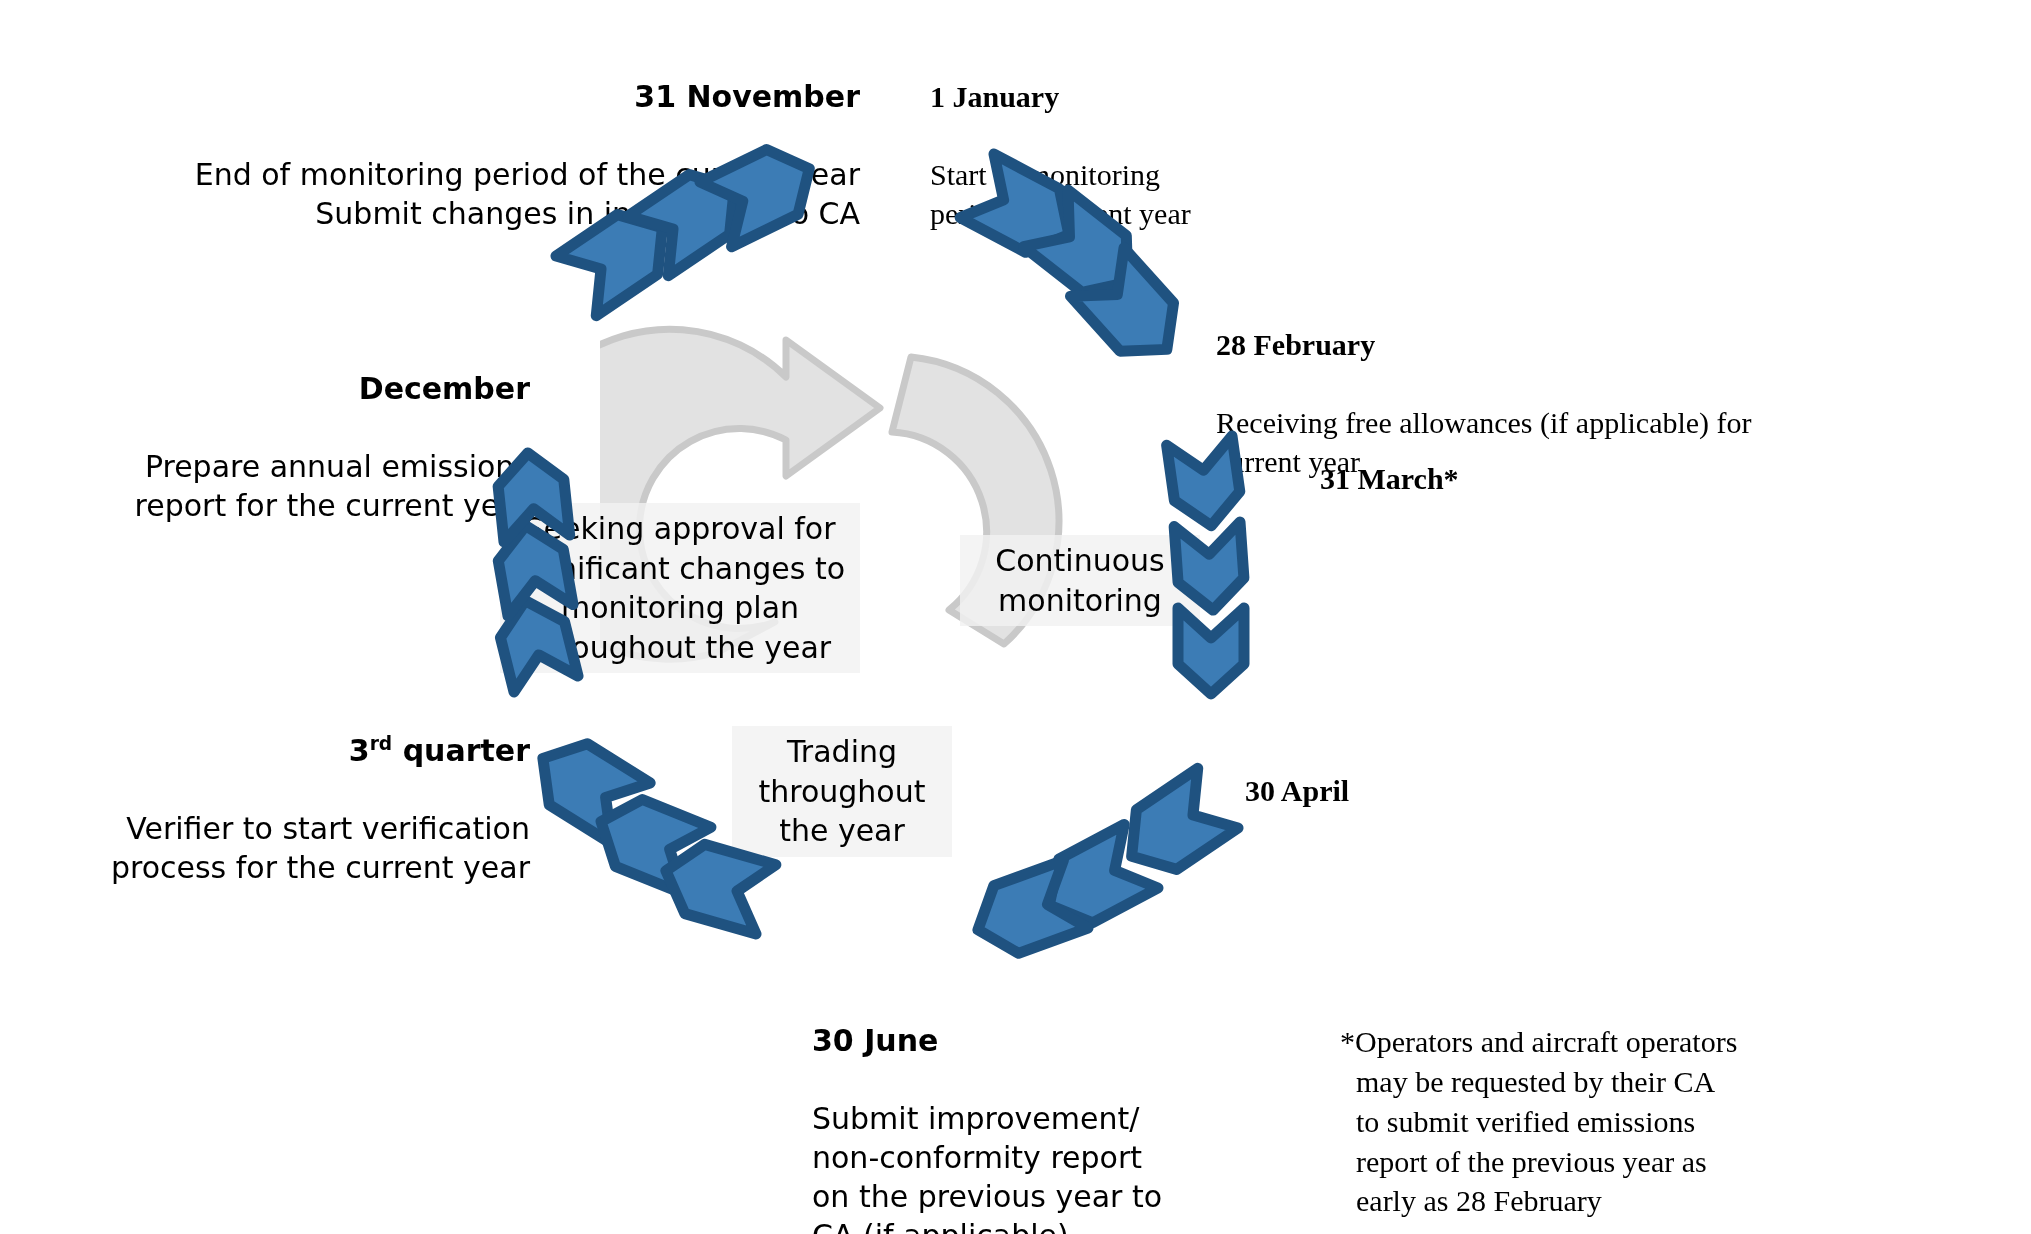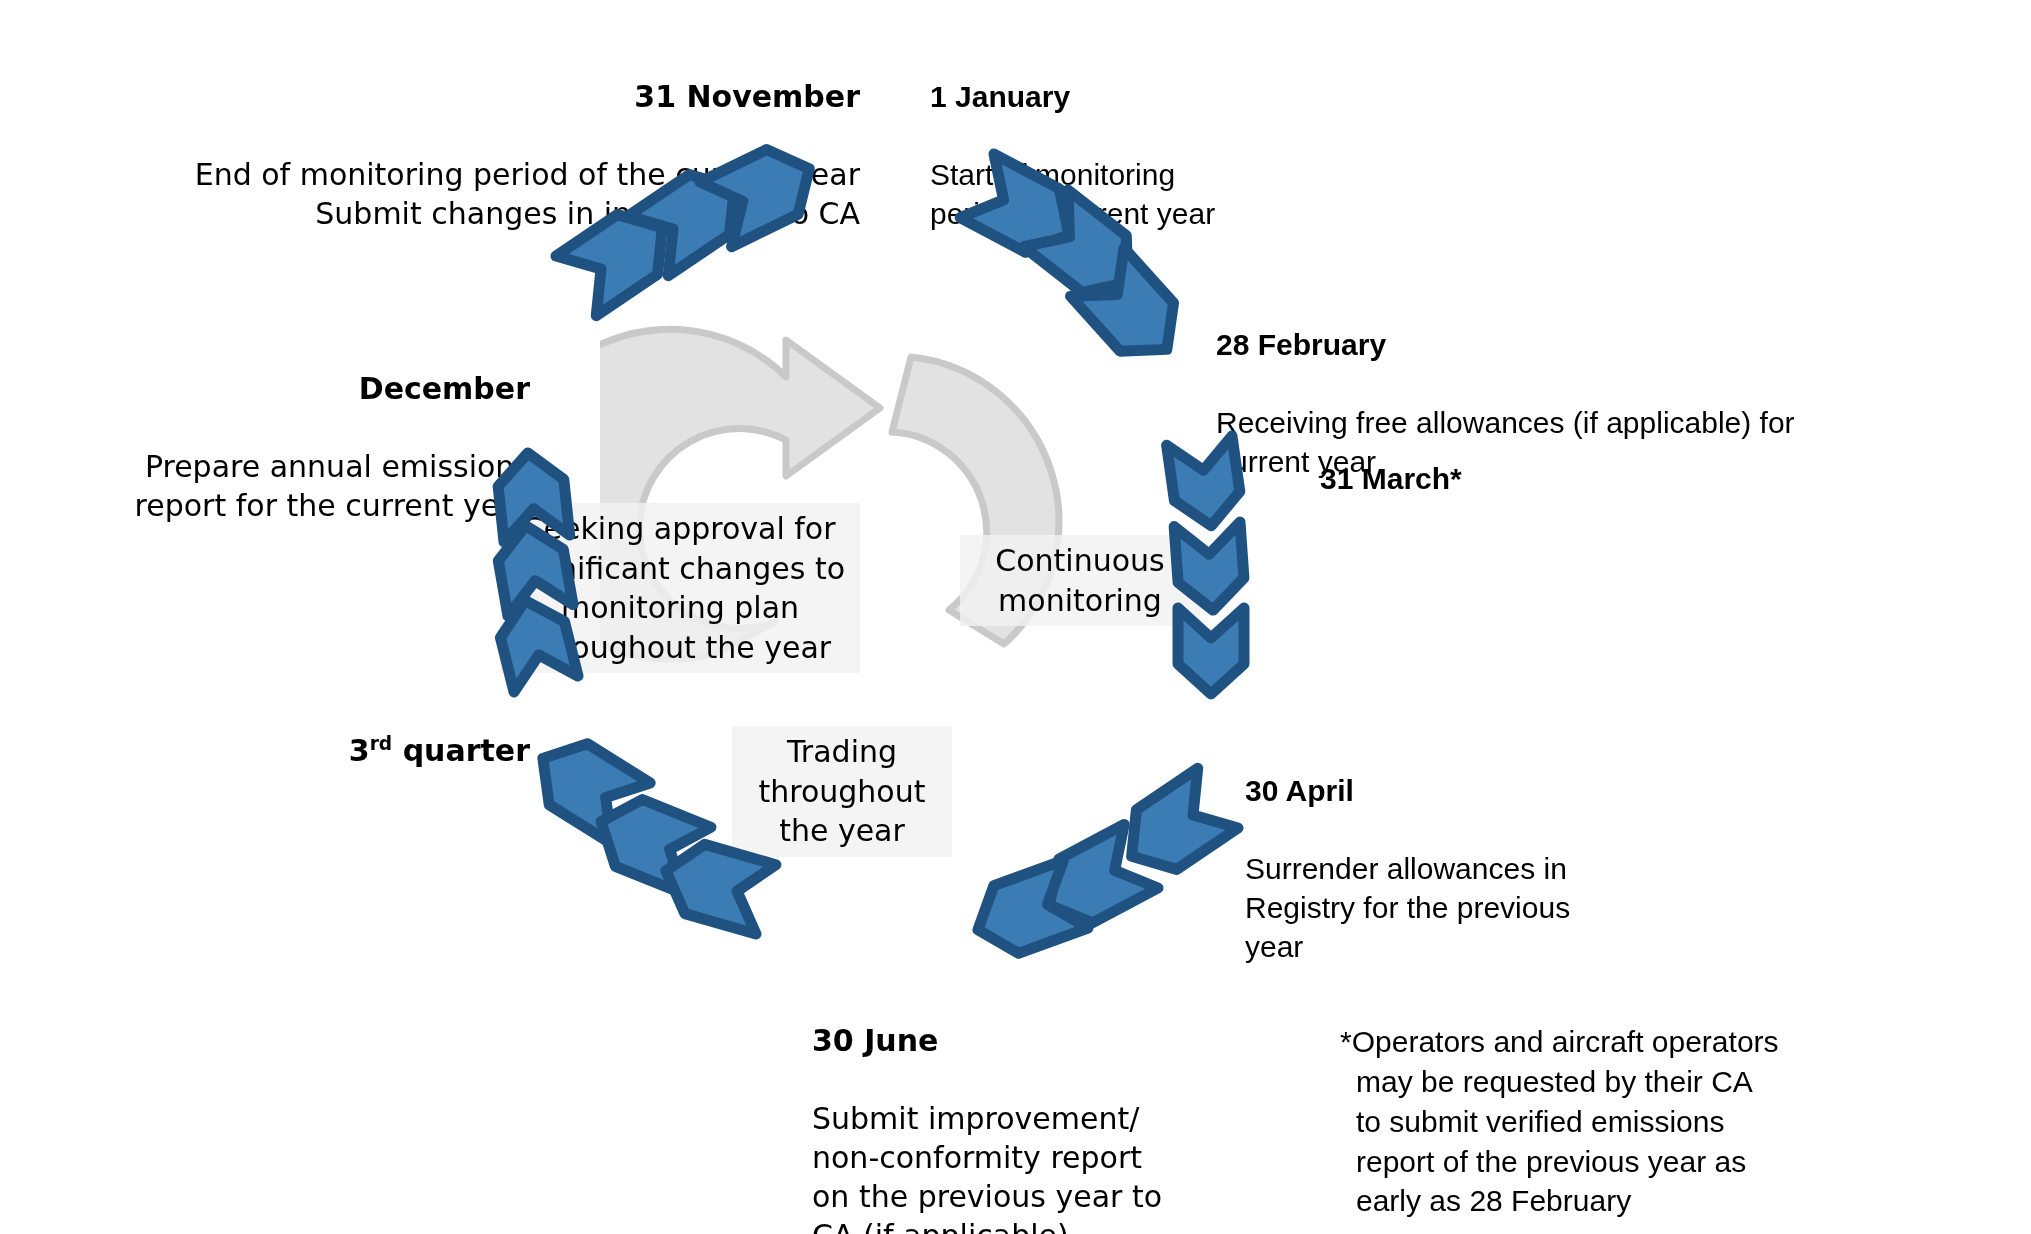--- a/index.html
+++ b/index.html
@@ -30,21 +30,21 @@
     display: block;
     font-weight: bold;
   }
   .block .body {
     display: block;
   }
   .align-right { text-align: right; }
   .align-left  { text-align: left;  }
 
   
-  .cond { font-family: Liberation Sans, sans-serif; }
+  .cond { font-family: Liberation Serif, serif; }
   .wide { font-family: "DejaVu Sans", sans-serif; }
 
   
   #ring-wrap {
     position: absolute;
     left: 600px;
     top: 300px;
     width: 520px;
     height: 520px;
   }
@@ -130,35 +130,34 @@
     <span class="body">Receiving free allowances (if applicable) for
 current year</span>
   </div>
 
   <div class="block cond align-left" style="left:1320px; top:420px; width:640px;">
     <span class="ttl">31 March*</span>
   </div>
 
   <div class="block cond align-left" style="left:1245px; top:732px; width:520px;">
     <span class="ttl">30 April</span>
-    <span class="body">Surrender allowances in
-Registry for the previous
-year</span>
   </div>
 
   <div class="block wide align-left" style="left:812px; top:982px; width:460px;">
     <span class="ttl">30 June</span>
     <span class="body">Submit improvement/
 non-conformity report
 on the previous year to
 CA (if applicable)</span>
   </div>
 
   <div class="block wide align-right" style="left:60px; top:692px; width:470px;">
     <span class="ttl"><span>3</span><sup>rd</sup><span> quarter</span></span>
+    <span class="body">Verifier to start verification
+process for the current year</span>
   </div>
 
   <div class="block wide align-right" style="left:60px; top:330px; width:470px;">
     <span class="ttl">December</span>
     <span class="body">Prepare annual emissions
 report for the current year</span>
   </div>
 
   <div class="block cond align-left" style="left:1340px; top:982px; width:620px; line-height:1.33;">
     <span style="display:block; text-indent:-16px; padding-left:16px;"><span>*</span><span style="white-space:pre-line;">Operators and aircraft operators

